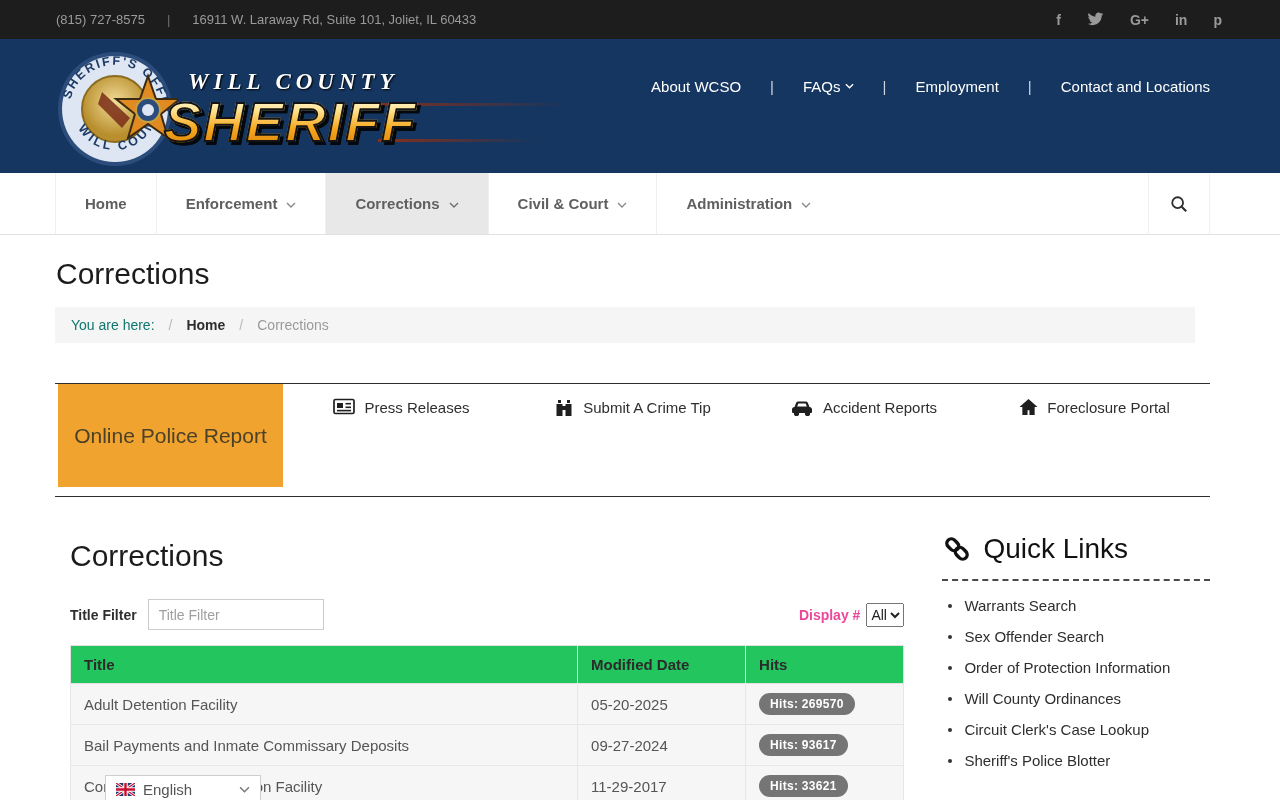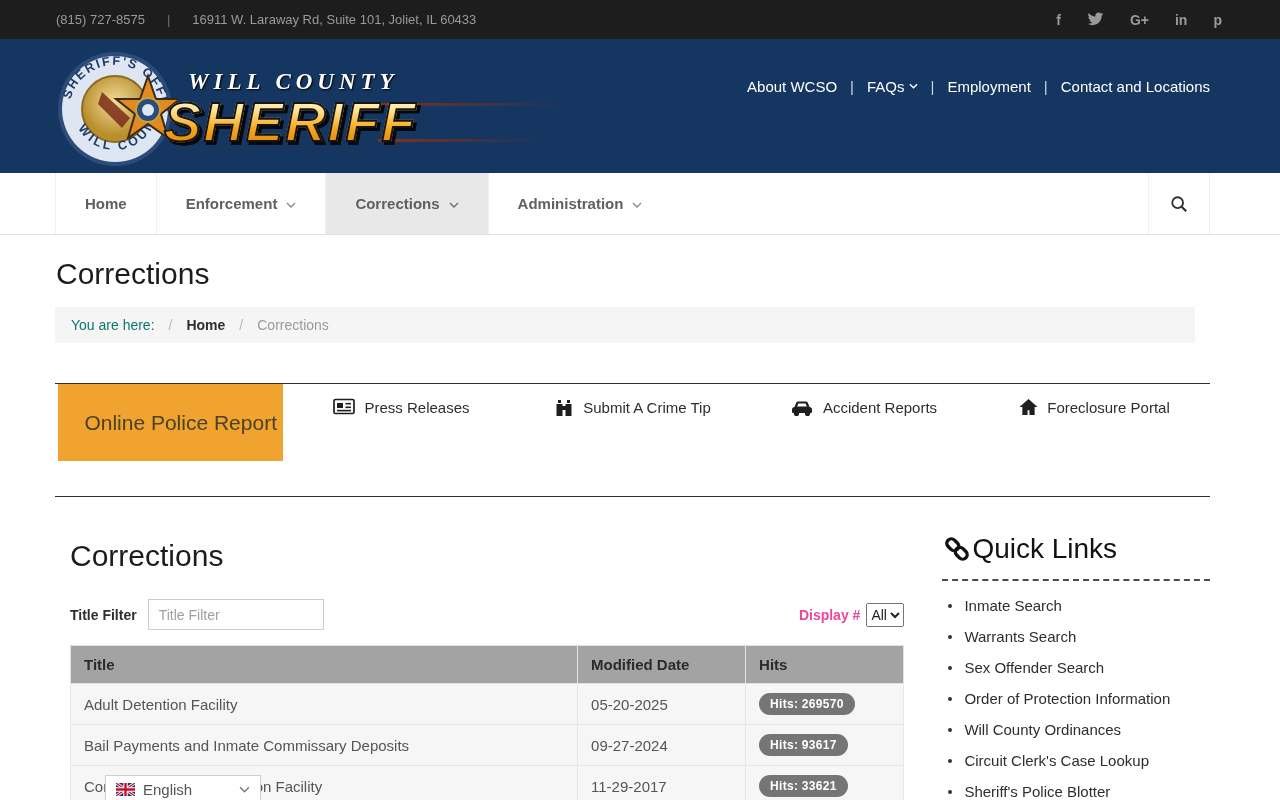--- a/index.html
+++ b/index.html
@@ -22,64 +22,64 @@
   .wordmark { margin-left:-14px; position:relative; }
   .wm-top { font-family:"Liberation Serif", serif; font-style:italic; font-weight:bold; color:#fdfdfd; font-size:23px; letter-spacing:5px; text-shadow:1px 1px 2px #000; margin-left:24px; }
   .wm-main { font-style:italic; font-weight:900; font-size:56px; line-height:0.95; letter-spacing:2px;
     background:linear-gradient(180deg,#fffce9 0%,#ffe08a 30%,#f6a81f 62%,#d97f0a 100%);
     -webkit-background-clip:text; background-clip:text; color:transparent;
     -webkit-text-stroke:2px #141414; filter:drop-shadow(3px 3px 0 rgba(0,0,0,0.85));
     position:relative; z-index:2; }
   .speedline { position:absolute; height:3px; background:linear-gradient(90deg,#8a2f17,rgba(138,47,23,0)); z-index:1; }
   .sl1 { width:210px; right:-150px; top:34px; }
   .sl2 { width:160px; right:-120px; top:70px; }
-  .header-nav { margin-left:auto; margin-top:32px; display:flex; align-items:center; gap:13px; color:#fff; font-size:15px; height:30px; }
+  .header-nav { margin-left:auto; margin-top:32px; display:flex; align-items:center; gap:29px; color:#fff; font-size:15px; height:30px; }
   .header-nav .navlink { display:flex; align-items:center; gap:4px; cursor:pointer; white-space:nowrap; }
   .header-nav .pipe { color:#cdd6e2; }
   
   .menubar { height:62px; background:#fff; border-bottom:1px solid #e2e2e2; display:flex; align-items:stretch; padding:0 0 0 55px; }
   .menu-item { display:flex; align-items:center; gap:9px; padding:0 29px; font-size:15px; font-weight:bold; color:#5f5f5f; border-left:1px solid #f0f0f0; cursor:pointer; }
   .menu-item:last-of-type { border-right:1px solid #f0f0f0; }
   .menu-item.active { background:#e8e8e8; }
   .menu-item .chev { color:#8a8a8a; margin-top:2px; }
   .menu-search { margin-left:auto; margin-right:70px; width:62px; display:flex; align-items:center; justify-content:center; border-left:1px solid #f0f0f0; border-right:1px solid #f0f0f0; cursor:pointer; color:#2d2d2d; }
   
   .page-title { margin:22px 0 16px 56px; font-size:30px; font-weight:300; color:#1c1c1c; }
   .breadcrumb { margin:0 85px 0 55px; height:36px; background:#f5f5f5; display:flex; align-items:center; gap:14px; padding:0 16px; font-size:14px; }
   .breadcrumb .bc-prefix { color:#0f766e; }
   .breadcrumb .bc-sep { color:#b9b9b9; }
   .breadcrumb .bc-home { color:#2e2e2e; font-weight:bold; cursor:pointer; }
   .breadcrumb .bc-current { color:#9a9a9a; }
   
   .quick { margin:40px 70px 0 55px; border-top:1px solid #2e2e2e; border-bottom:1px solid #2e2e2e; display:flex; height:114px; }
   .q-col { flex:1; display:flex; justify-content:center; }
-  .report-btn { width:225px; height:77px; background:#f0a32f; border:none; cursor:pointer; font-family:inherit;
-    font-size:21px; color:#4b4127; line-height:1.2; text-align:right; padding:12px 6px; }
+  .report-btn { width:225px; height:103px; background:#f0a32f; border:none; cursor:pointer; font-family:inherit;
+    font-size:21px; color:#4b4127; line-height:1.2; text-align:center; padding:12px 6px; }
   .q-item { display:flex; align-items:flex-start; gap:9px; padding-top:15px; color:#2e2e2e; font-size:15px; cursor:pointer; }
   .q-item svg { flex:none; margin-top:-1px; }
   
   .main { display:flex; margin:28px 70px 0 55px; }
   .content { width:878px; padding:0 15px; }
   .content-heading { font-size:30px; font-weight:300; color:#1c1c1c; margin:14px 0 26px; }
   .filter-row { display:flex; align-items:center; font-size:14px; }
   .filter-label { font-weight:bold; color:#2e2e2e; margin-right:11px; }
   .filter-input { width:176px; height:31px; border:1px solid #ccc; padding:0 10px; font-size:14px; color:#444; font-family:inherit; }
   .filter-input::placeholder { color:#9f9f9f; }
   .display-wrap { margin-left:auto; display:flex; align-items:center; gap:6px; }
   .display-label { font-weight:bold; color:#ec4899; }
   .display-select { height:24px; font-size:14px; font-family:inherit; color:#222; }
   
   table.listing { width:100%; border-collapse:collapse; margin-top:15px; font-size:15px; }
-  .listing th { background:#a3a3a3; color:#2b2b2b; font-weight:bold; text-align:left; border:1px solid #e2e2e2; padding:10px 13px; }
+  .listing th { background:#22c55e; color:#2b2b2b; font-weight:bold; text-align:left; border:1px solid #e2e2e2; padding:10px 13px; }
   .listing td { background:#f6f6f6; color:#555; border:1px solid #e7e7e7; padding:9px 13px; }
   .col-title { width:517px; } .col-date { width:170px; } .col-hits { width:160px; }
   .hits-badge { display:inline-block; background:#757575; color:#ffffff; font-weight:bold; font-size:12px; padding:4px 11px; border-radius:12px; letter-spacing:0.3px; }
   
   .sidebar { width:272px; margin-left:23px; }
-  .sb-heading { display:flex; align-items:center; font-size:28px; font-weight:300; color:#111; margin:8px 0 14px; }
+  .sb-heading { display:flex; align-items:center; gap:11px; font-size:28px; font-weight:300; color:#111; margin:8px 0 14px; }
   .sb-dash { border-bottom:2px dashed #4a4a4a; margin-bottom:16px; }
   .sb-list { list-style:none; }
   .sb-list li { display:flex; align-items:baseline; gap:12px; margin:0 0 14px 6px; font-size:15px; color:#2e2e2e; cursor:pointer; }
   .bullet { width:4px; height:4px; background:#333; border-radius:50%; flex:none; position:relative; top:-3px; }
   
   .lang-box { position:absolute; left:105px; top:775px; width:156px; height:42px; background:#fff; border:1px solid #cfcfcf; display:flex; align-items:center; gap:8px; padding:0 10px 14px 10px; font-size:15px; color:#555; cursor:pointer; z-index:5; }
   .lang-box .chev { margin-left:auto; color:#777; }
   .lang-box svg { flex:none; }
   .icon-letter { font-weight:bold; }
 </style>
@@ -167,20 +167,26 @@
         <path d="M1 1l4 4 4-4" stroke="#8a8a8a" stroke-width="1.4" fill="none"></path>
       </svg>
     </div>
   <div class="menu-item active">
       <span>Corrections</span>
     <svg class="chev" width="10" height="6" viewBox="0 0 10 6">
         <path d="M1 1l4 4 4-4" stroke="#6e6e6e" stroke-width="1.4" fill="none"></path>
       </svg>
     </div>
   <div class="menu-item">
+      <span>Civil &amp; Court</span>
+    <svg class="chev" width="10" height="6" viewBox="0 0 10 6">
+        <path d="M1 1l4 4 4-4" stroke="#8a8a8a" stroke-width="1.4" fill="none"></path>
+      </svg>
+    </div>
+  <div class="menu-item">
       <span>Administration</span>
     <svg class="chev" width="10" height="6" viewBox="0 0 10 6">
         <path d="M1 1l4 4 4-4" stroke="#8a8a8a" stroke-width="1.4" fill="none"></path>
       </svg>
     </div>
   <div class="menu-search">
     <svg width="18" height="18" viewBox="0 0 20 20">
         <circle cx="8.5" cy="8.5" r="6" fill="none" stroke="#2d2d2d" stroke-width="2"></circle>
         <line x1="13" y1="13" x2="18" y2="18" stroke="#2d2d2d" stroke-width="2.4"></line>
       </svg>
@@ -292,24 +298,20 @@
           <rect x="2.5" y="10.5" width="13" height="9" rx="4.5"></rect>
           <rect x="14.5" y="10.5" width="13" height="9" rx="4.5"></rect>
         </g>
       </svg>
       <span>Quick Links</span>
     </div>
     <div class="sb-dash"></div>
     <ul class="sb-list">
       <li>
           <span class="bullet"></span>
-          <span>Inmate Search</span>
-        </li>
-      <li>
-          <span class="bullet"></span>
           <span>Warrants Search</span>
         </li>
       <li>
           <span class="bullet"></span>
           <span>Sex Offender Search</span>
         </li>
       <li>
           <span class="bullet"></span>
           <span>Order of Protection Information</span>
         </li>

